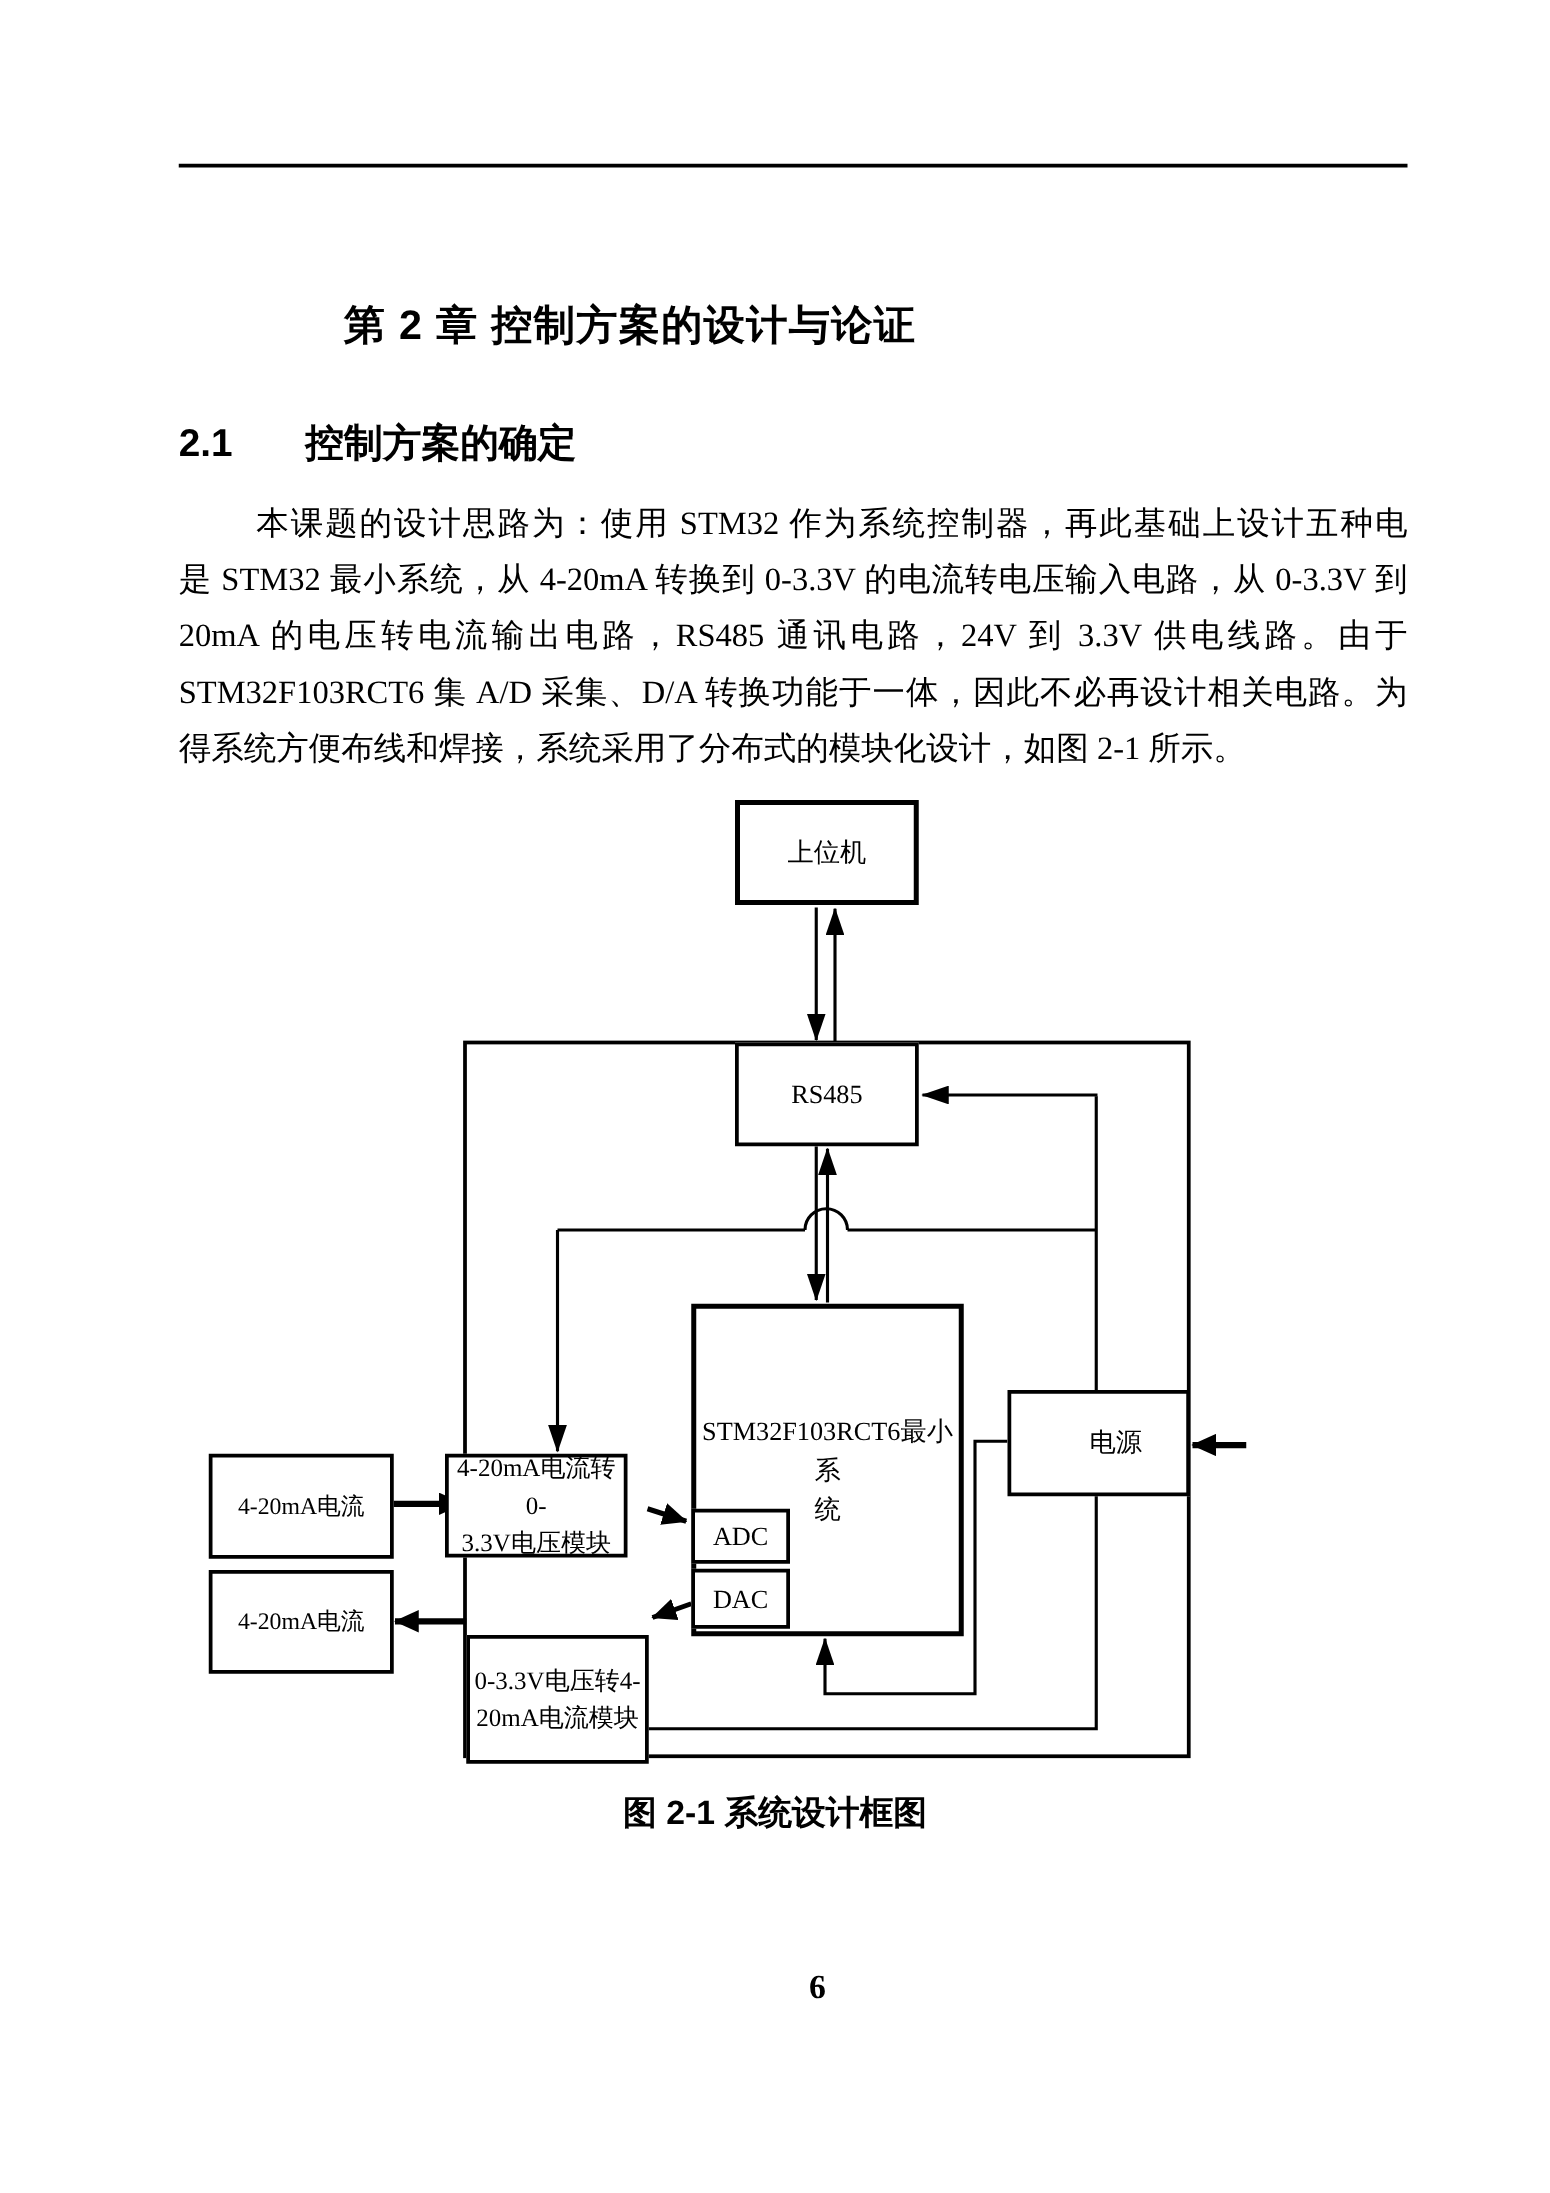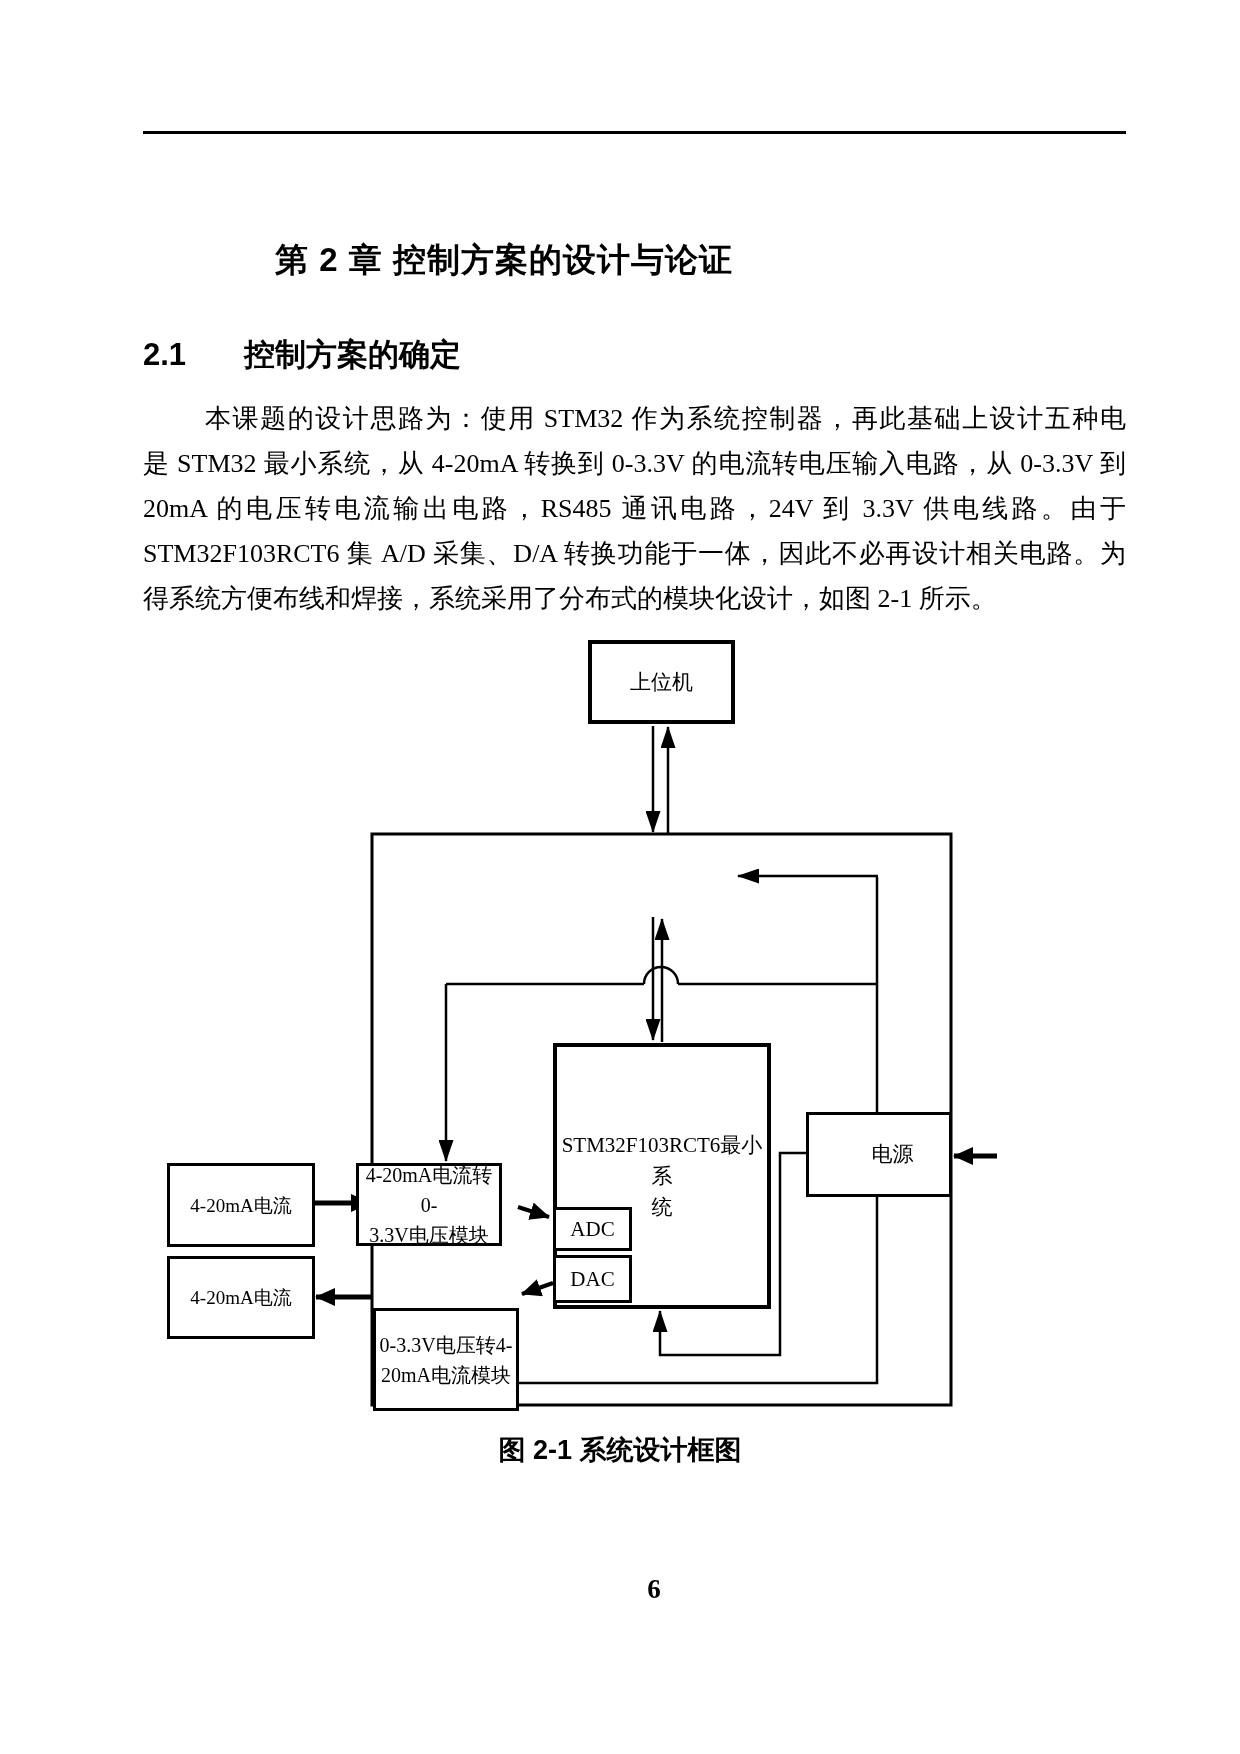--- a/index.html
+++ b/index.html
@@ -124,20 +124,23 @@
     </g>
     <g>
       <line class="med" x1="553" y1="1283" x2="522" y2="1294" marker-end="url(#ak)"></line>
     </g>
   </svg>
 
   <div class="dbox heavy" style="left:588px;top:640px;width:147px;height:84px;">
     <div>上位机</div>
   </div>
 
+  <div class="dbox" style="left:588px;top:834px;width:147px;height:83px;">
+    <div>RS485</div>
+  </div>
 
   <div class="dbox heavy" style="left:553px;top:1043px;width:218px;height:266px;">
     <div>STM32F103RCT6最小系</div>
     <div>统</div>
   </div>
 
   <div class="dbox" style="left:553px;top:1193px;width:79px;height:44px;margin-top:14px;">
     <div>ADC</div>
   </div>
 

